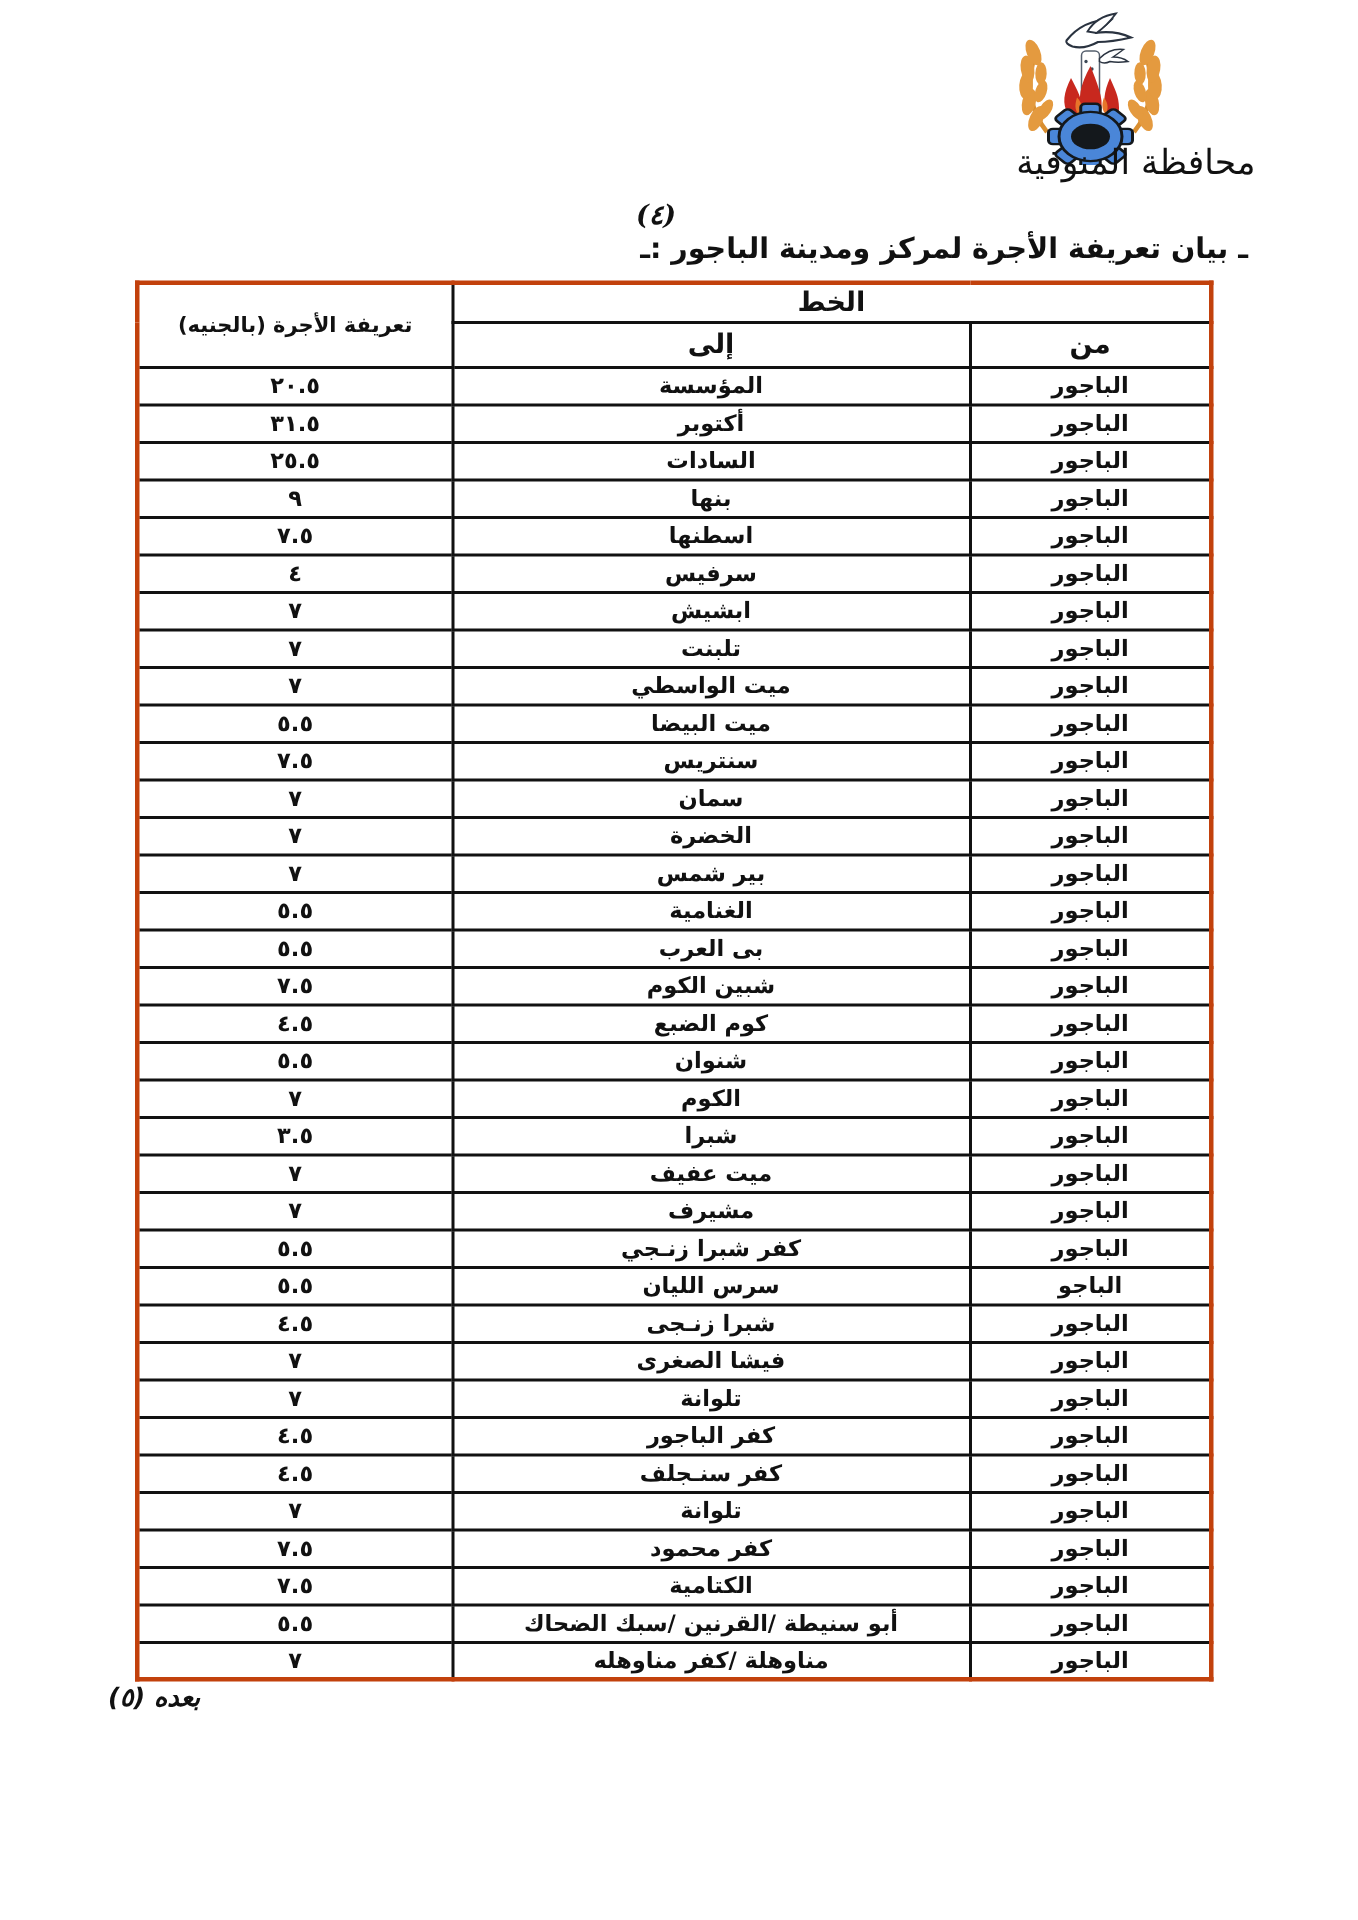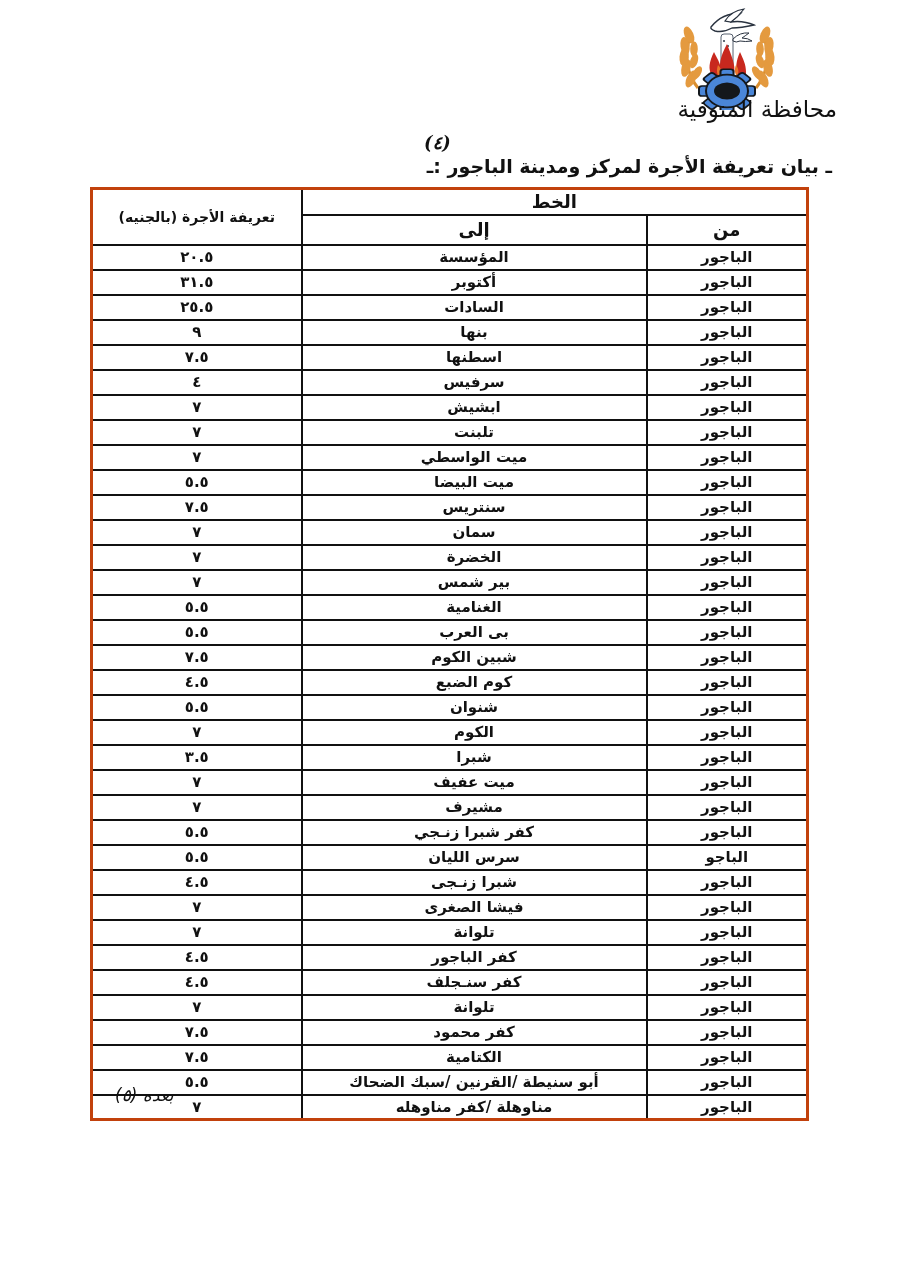--- a/index.html
+++ b/index.html
@@ -44,23 +44,23 @@
     white-space:nowrap;
   }
   .fare-table thead tr.r1 { height:26px; }
   .fare-table thead tr.r2 { height:30px; }
   .fare-table thead th { font-size:18px; }
   .fare-table thead th.fare-head { font-size:14px; }
   .fare-table tbody tr { height:25px; }
   .fare-table tbody td { font-size:15px; }
   .fare-table td.fare-cell { direction:ltr;text-align:center; }
   .doc-footer {
-    position:absolute; top:1085px; left:72px;
-    font-style:italic; font-weight:normal; font-size:17px;
-    direction:rtl; white-space:nowrap;margin-left:43px;
+    position:absolute; top:1122px; left:72px;
+    font-style:italic; font-weight:bold; font-size:17px;
+    direction:rtl; white-space:nowrap;
   }
 </style>
 </head>
 <body>
 
 <svg class="emblem" width="122" height="102" viewBox="0 0 122 102" aria-hidden="true">
 
   <g>
     <path d="M32 80 Q16 60 23 32" fill="none" stroke="#d98e2f" stroke-width="3"></path>
     <g fill="#e49a3f">

